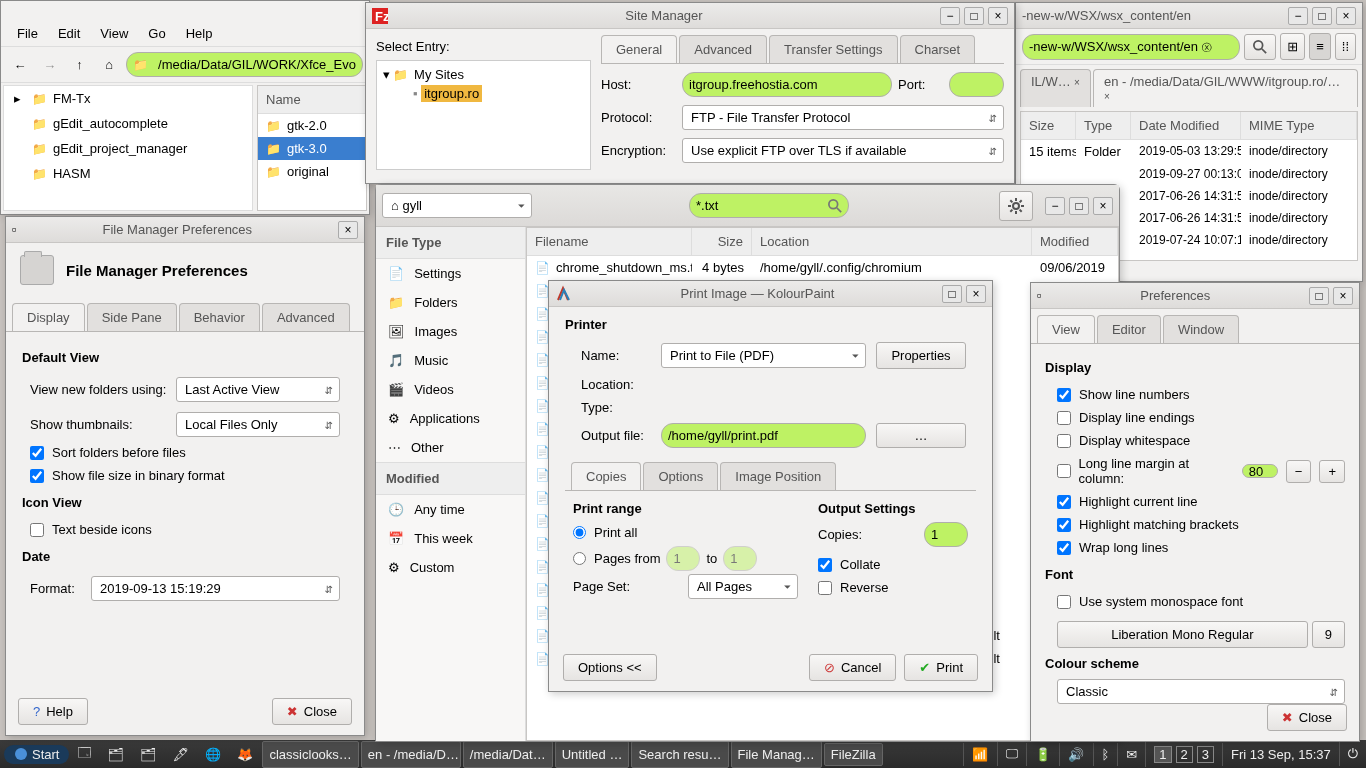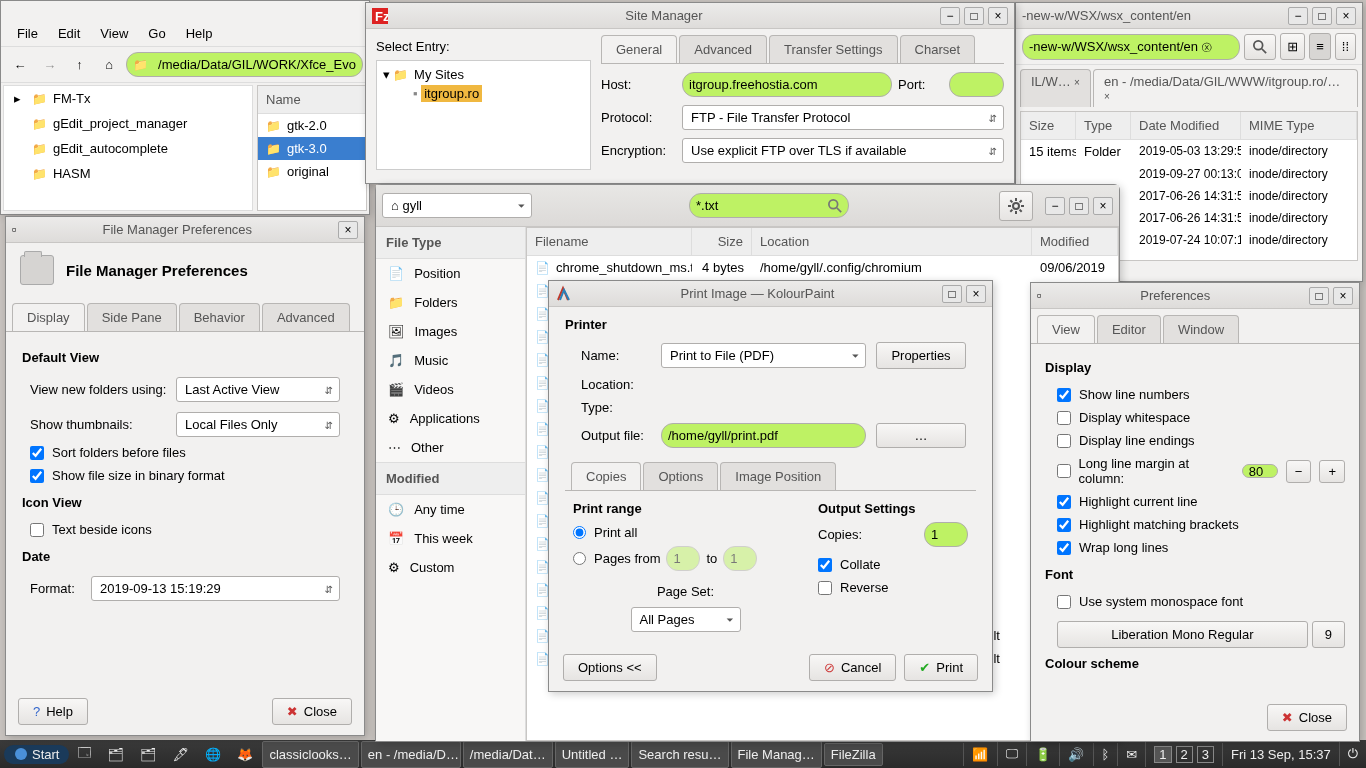--- a/index.html
+++ b/index.html
@@ -128,22 +128,22 @@
     <div class="tbtn">⌂</div>
     <div class="inp" style="flex:1; display:flex; align-items:center; gap:4px;">
       <span class="folder-icon"></span>
       <span>/media/Data/GIL/WORK/Xfce_Evo</span>
     </div>
   </div>
   <div style="display:flex; height:130px;">
     <div style="width:250px; background:#fff; border:1px solid #ddd; margin:2px; overflow:hidden;">
       <div id="thunar-tree">
           <div style="padding: 5px 10px 5px 28px;"><span style="position:absolute; margin-left:-18px;">▸</span><span class="folder-icon"></span>FM-Tx</div>
+          <div style="padding: 5px 10px 5px 28px;"><span class="folder-icon"></span>gEdit_autocomplete</div>
           <div style="padding: 5px 10px 5px 28px;"><span class="folder-icon"></span>gEdit_project_manager</div>
-          <div style="padding: 5px 10px 5px 28px;"><span class="folder-icon"></span>gEdit_autocomplete</div>
           <div style="padding: 5px 10px 5px 28px;"><span class="folder-icon"></span>HASM</div>
         </div>
     </div>
     <div style="flex:1; margin:2px;" class="list">
       <div class="hdr">
           <div style="flex:1;">Name</div>
         </div>
       <div id="thunar-list">
           <div class="row">
             <div style="flex:1;"><span class="folder-icon"></span>gtk-2.0</div>
@@ -227,21 +227,21 @@
       <div class="winbtn">□</div>
       <div class="winbtn">×</div>
     </div>
   </div>
   <div style="display:flex; height:514px;">
     <div style="width:150px; background:#f8f7f6; border-right:1px solid #ddd;">
       <div style="padding:8px 10px; font-weight:bold; color:#555; background:#eee; border-bottom:1px solid #ddd;">File Type</div>
       <div id="cattypes">
           <div style="padding: 7px 12px; display: flex; align-items: center; gap: 10px;">
             <span>📄</span>
-            <span>Position</span>
+            <span>Settings</span>
           </div>
           <div style="padding: 7px 12px; display: flex; align-items: center; gap: 10px;">
             <span>📁</span>
             <span>Folders</span>
           </div>
           <div style="padding: 7px 12px; display: flex; align-items: center; gap: 10px;">
             <span>🖼</span>
             <span>Images</span>
           </div>
           <div style="padding: 7px 12px; display: flex; align-items: center; gap: 10px;">
@@ -497,21 +497,21 @@
             <input type="radio" name="pr" checked="" style="">
             <span>Print all</span>
           </div>
         <div class="radio">
           <input type="radio" name="pr" style="">
           <span>Pages from</span>
           <input class="inp" style="width: 34px; margin: 0px 6px; opacity: 0.5;" value="1">
           <span>to</span>
           <input class="inp" style="width: 34px; margin: 0px 6px; opacity: 0.5;" value="1">
         </div>
-        <div style="display:flex; align-items:center; gap:4px; margin-top:10px;flex-direction:column;">
+        <div style="display:flex; align-items:center; gap:4px; margin-top:0;">
           <span>Page Set:</span>
           <div style="flex:1;"></div>
           <div class="dropdown" style="width:110px;">All Pages</div>
         </div>
       </div>
       <div style="width:150px;">
         <b>Output Settings</b>
         <div style="display:flex; align-items:center; gap:8px; margin-top:6px;">
           <span>Copies:</span>
           <div style="flex:1;"></div>
@@ -559,25 +559,25 @@
   </div>
   <div class="panel" style="padding:8px 14px;">
     <div class="section-title">Display</div>
     <div style="padding-left:12px;">
       <div class="check">
           <input type="checkbox" checked="" style="">
           <span>Show line numbers</span>
         </div>
       <div class="check">
           <input type="checkbox" style="">
+          <span>Display line endings</span>
+        </div>
+      <div class="check">
+          <input type="checkbox" style="">
           <span>Display whitespace</span>
-        </div>
-      <div class="check">
-          <input type="checkbox" style="">
-          <span>Display line endings</span>
         </div>
       <div class="check">
         <input type="checkbox" style="">
           <span>Long line margin at column:</span>
         <input class="inp" style="width: 36px;" value="80">
         <div class="btn" style="padding:3px 8px;">−</div>
         <div class="btn" style="padding:3px 8px;">+</div>
       </div>
       <div class="check">
           <input type="checkbox" checked="" style="">
@@ -597,20 +597,23 @@
       <div class="check">
           <input type="checkbox" style="">
           <span>Use system monospace font</span>
         </div>
       <div style="display:flex; gap:4px; margin-top:8px;">
         <div class="btn" style="flex:1; justify-content:center;">Liberation Mono Regular</div>
         <div class="btn" style="padding:5px 12px;">9</div>
       </div>
     </div>
     <div class="section-title">Colour scheme</div>
+    <div style="padding-left:12px;">
+      <div class="dropdown dd2">Classic</div>
+    </div>
   </div>
   <div style="position:absolute; bottom:10px; right:12px;">
     <div class="btn">
         <span style="color:#c33;">✖</span>
         <span>Close</span>
       </div>
   </div>
 </div>
 
 <div class="tag" style="left:90px; top:9px;">Gtk 2</div>

